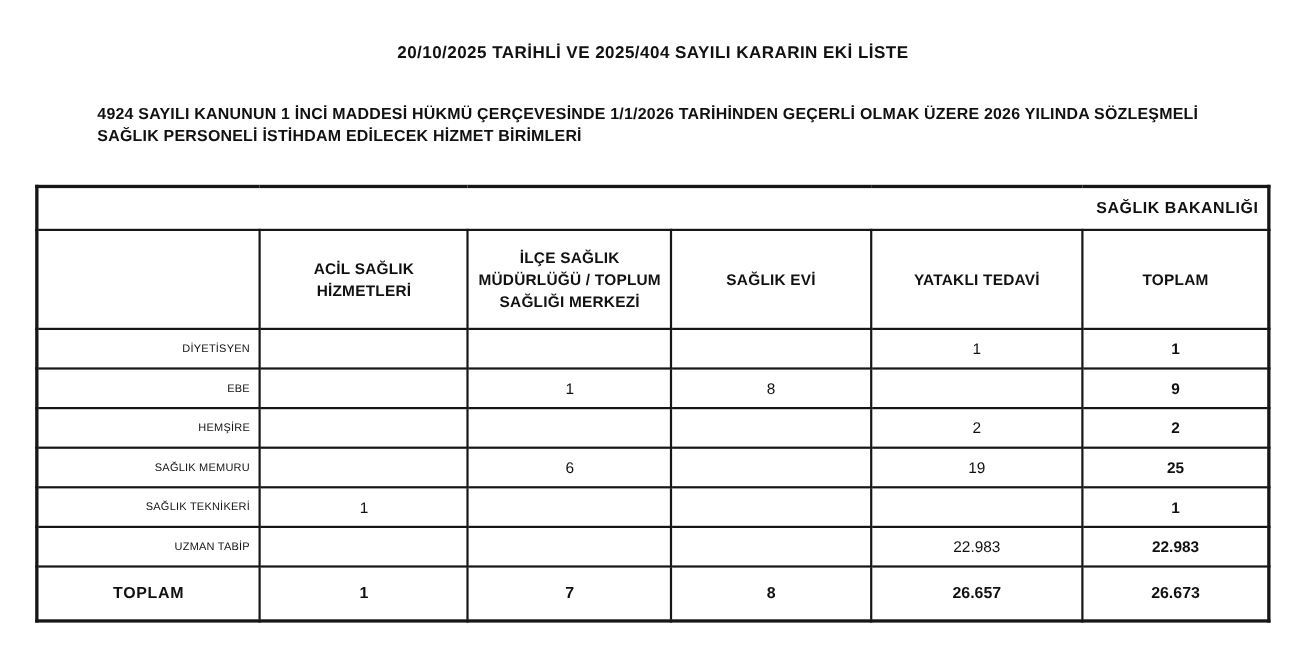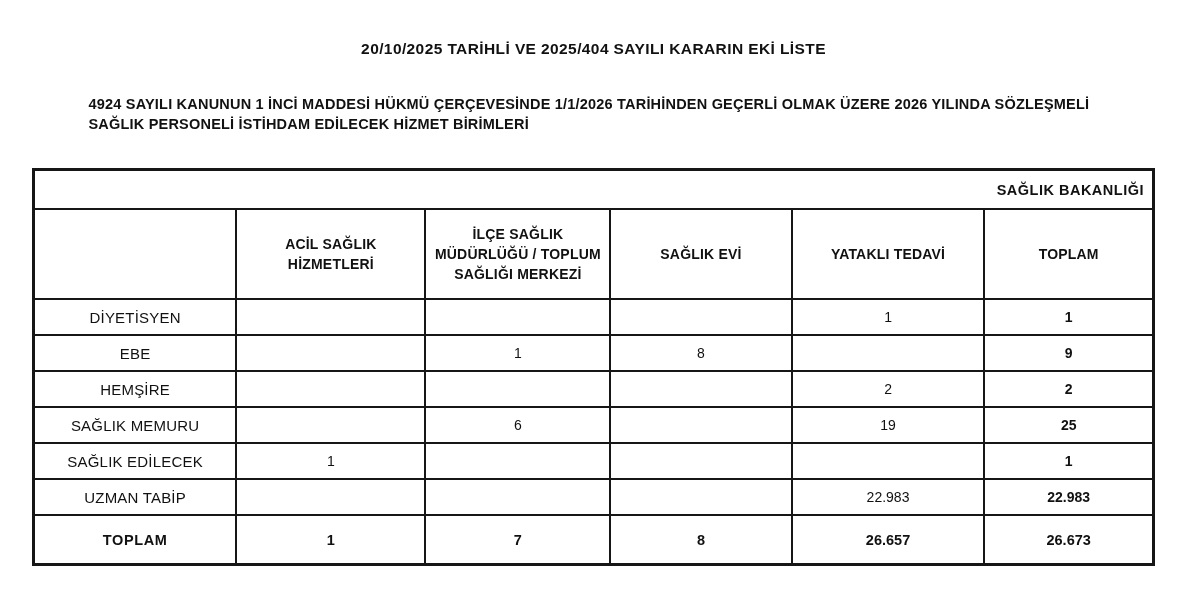--- a/index.html
+++ b/index.html
@@ -69,23 +69,23 @@
     text-align: center;
     vertical-align: middle;
     font-size: 14px;
     line-height: 1.45;
     letter-spacing: 0.2px;
   }
   tr.data-row td {
     height: 30px;
   }
   td.row-label {
-    text-align: center;
+    text-align: right;
     padding-left: 10px;
-    font-size: 15px;
+    font-size: 10px;
     letter-spacing: 0.2px;
   }
   td.num {
     text-align: center;
   }
   td.num-bold {
     text-align: center;
     font-weight: bold;
   }
   tr.total-row td {
@@ -162,21 +162,21 @@
     <tr class="data-row">
       <td class="row-label">SAĞLIK MEMURU</td>
       <td class="num"></td>
       <td class="num">6</td>
       <td class="num"></td>
       <td class="num">19</td>
       <td class="num-bold">25</td>
     </tr>
 
     <tr class="data-row">
-      <td class="row-label">SAĞLIK EDİLECEK</td>
+      <td class="row-label">SAĞLIK TEKNİKERİ</td>
       <td class="num">1</td>
       <td class="num"></td>
       <td class="num"></td>
       <td class="num"></td>
       <td class="num-bold">1</td>
     </tr>
 
 
     <tr class="data-row">
       <td class="row-label">UZMAN TABİP</td>

